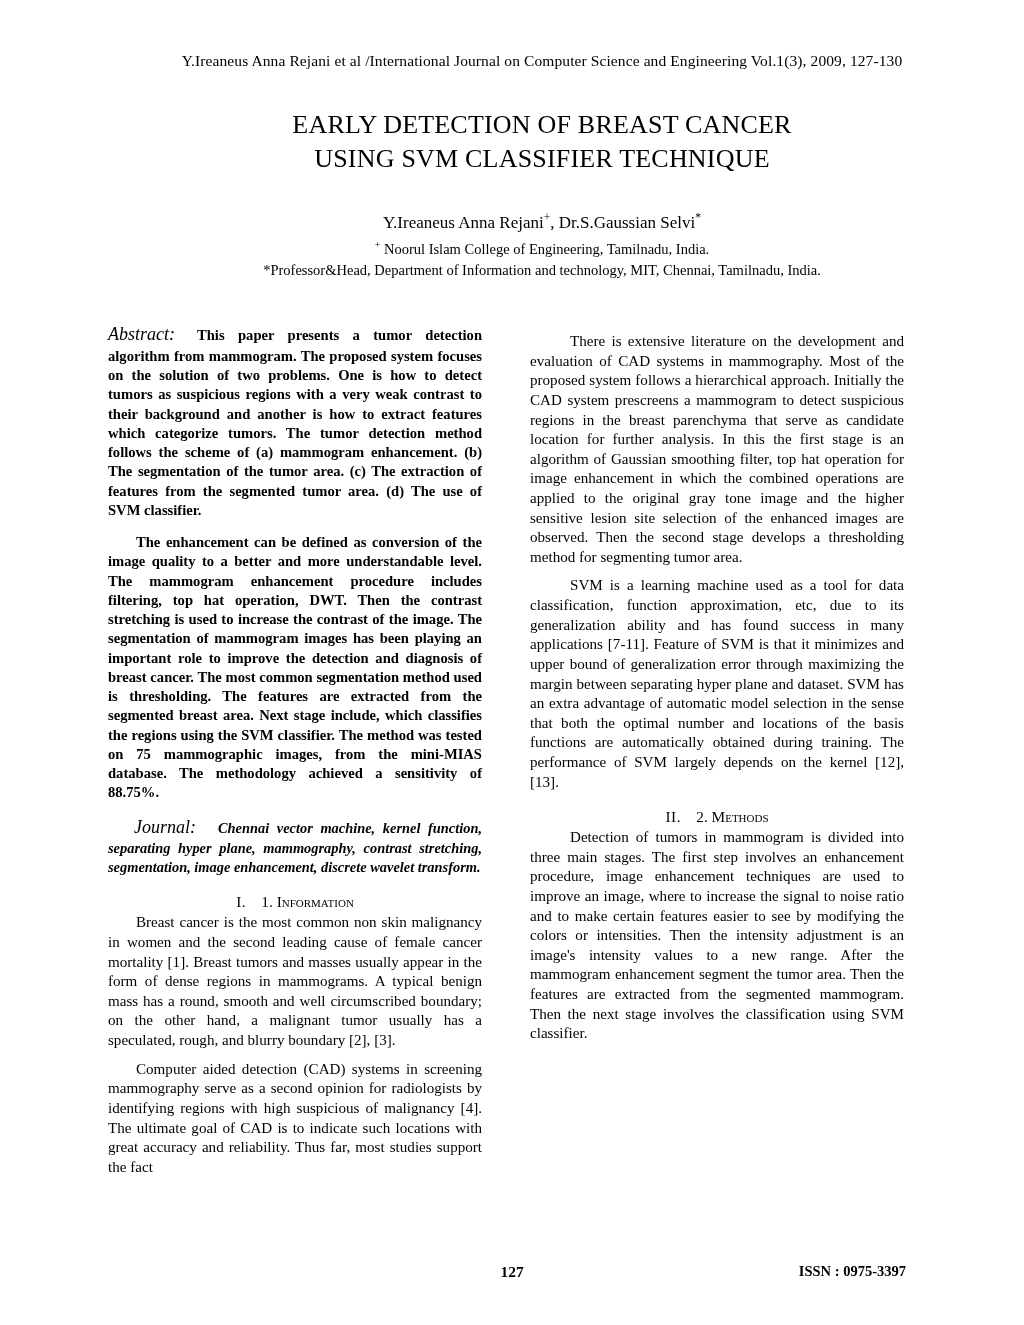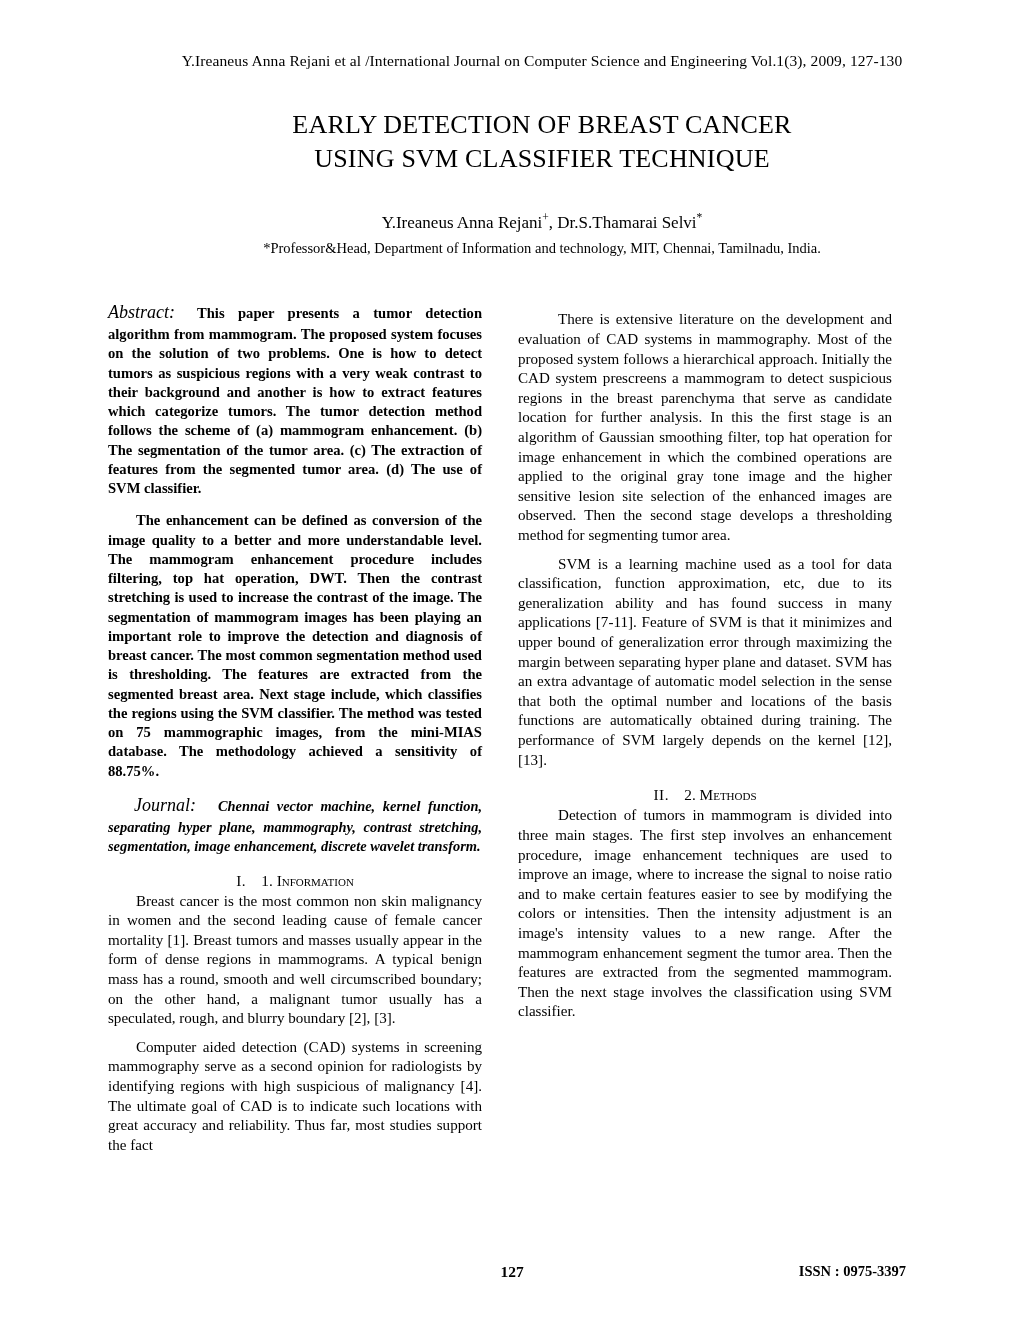--- a/index.html
+++ b/index.html
@@ -49,21 +49,21 @@
     font-size: 14.5px;
     line-height: 1.45;
   }
   sup {
     font-size: 0.68em;
     vertical-align: super;
   }
   .columns {
     display: flex;
     margin-top: 42px;
-    gap: 36px;
+    gap: 48px;
   }
   .col {
     width: 374px;
     flex: 0 0 374px;
   }
   p {
     margin: 0 0 0 0;
     text-align: justify;
     font-size: 15.1px;
     line-height: 1.30;
@@ -135,24 +135,25 @@
 <div class="page">
 
   <div class="running-head">Y.Ireaneus Anna Rejani et al /International Journal on Computer Science and Engineering Vol.1(3), 2009, 127-130</div>
 
   <div class="title">
     <div>EARLY DETECTION OF BREAST CANCER</div>
     <div>USING SVM CLASSIFIER TECHNIQUE</div>
   </div>
 
   <div class="authors">
-    <span>Y.Ireaneus Anna Rejani</span><sup>+</sup><span>, </span><span>Dr.S.Thamarai Selvi</span><sup>*</sup>
+    <span>Y.Ireaneus Anna Rejani</span><sup>+</sup><span>, </span><span>Dr.S.Gaussian Selvi</span><sup>*</sup>
   </div>
 
   <div class="affil">
+    <div><sup>+</sup><span> Noorul Islam College of Engineering, Tamilnadu, India.</span></div>
     <div>*Professor&amp;Head, Department of Information and technology, MIT, Chennai, Tamilnadu, India.</div>
   </div>
 
   <div class="columns">
 
     <div class="col">
 
       <p class="abstract-p"><span class="abstract-label">Abstract:</span><span class="abstract-gap"></span><span>This paper presents a tumor detection algorithm from mammogram. The proposed system focuses on the solution of two problems. One is how to detect tumors as suspicious regions with a very weak contrast to their background and another is how to extract features which categorize tumors. The tumor detection method follows the scheme of (a) mammogram enhancement. (b) The segmentation of the tumor area. (c) The extraction of features from the segmented tumor area. (d) The use of SVM classifier.</span></p>
 
       <div class="gapd"></div>

